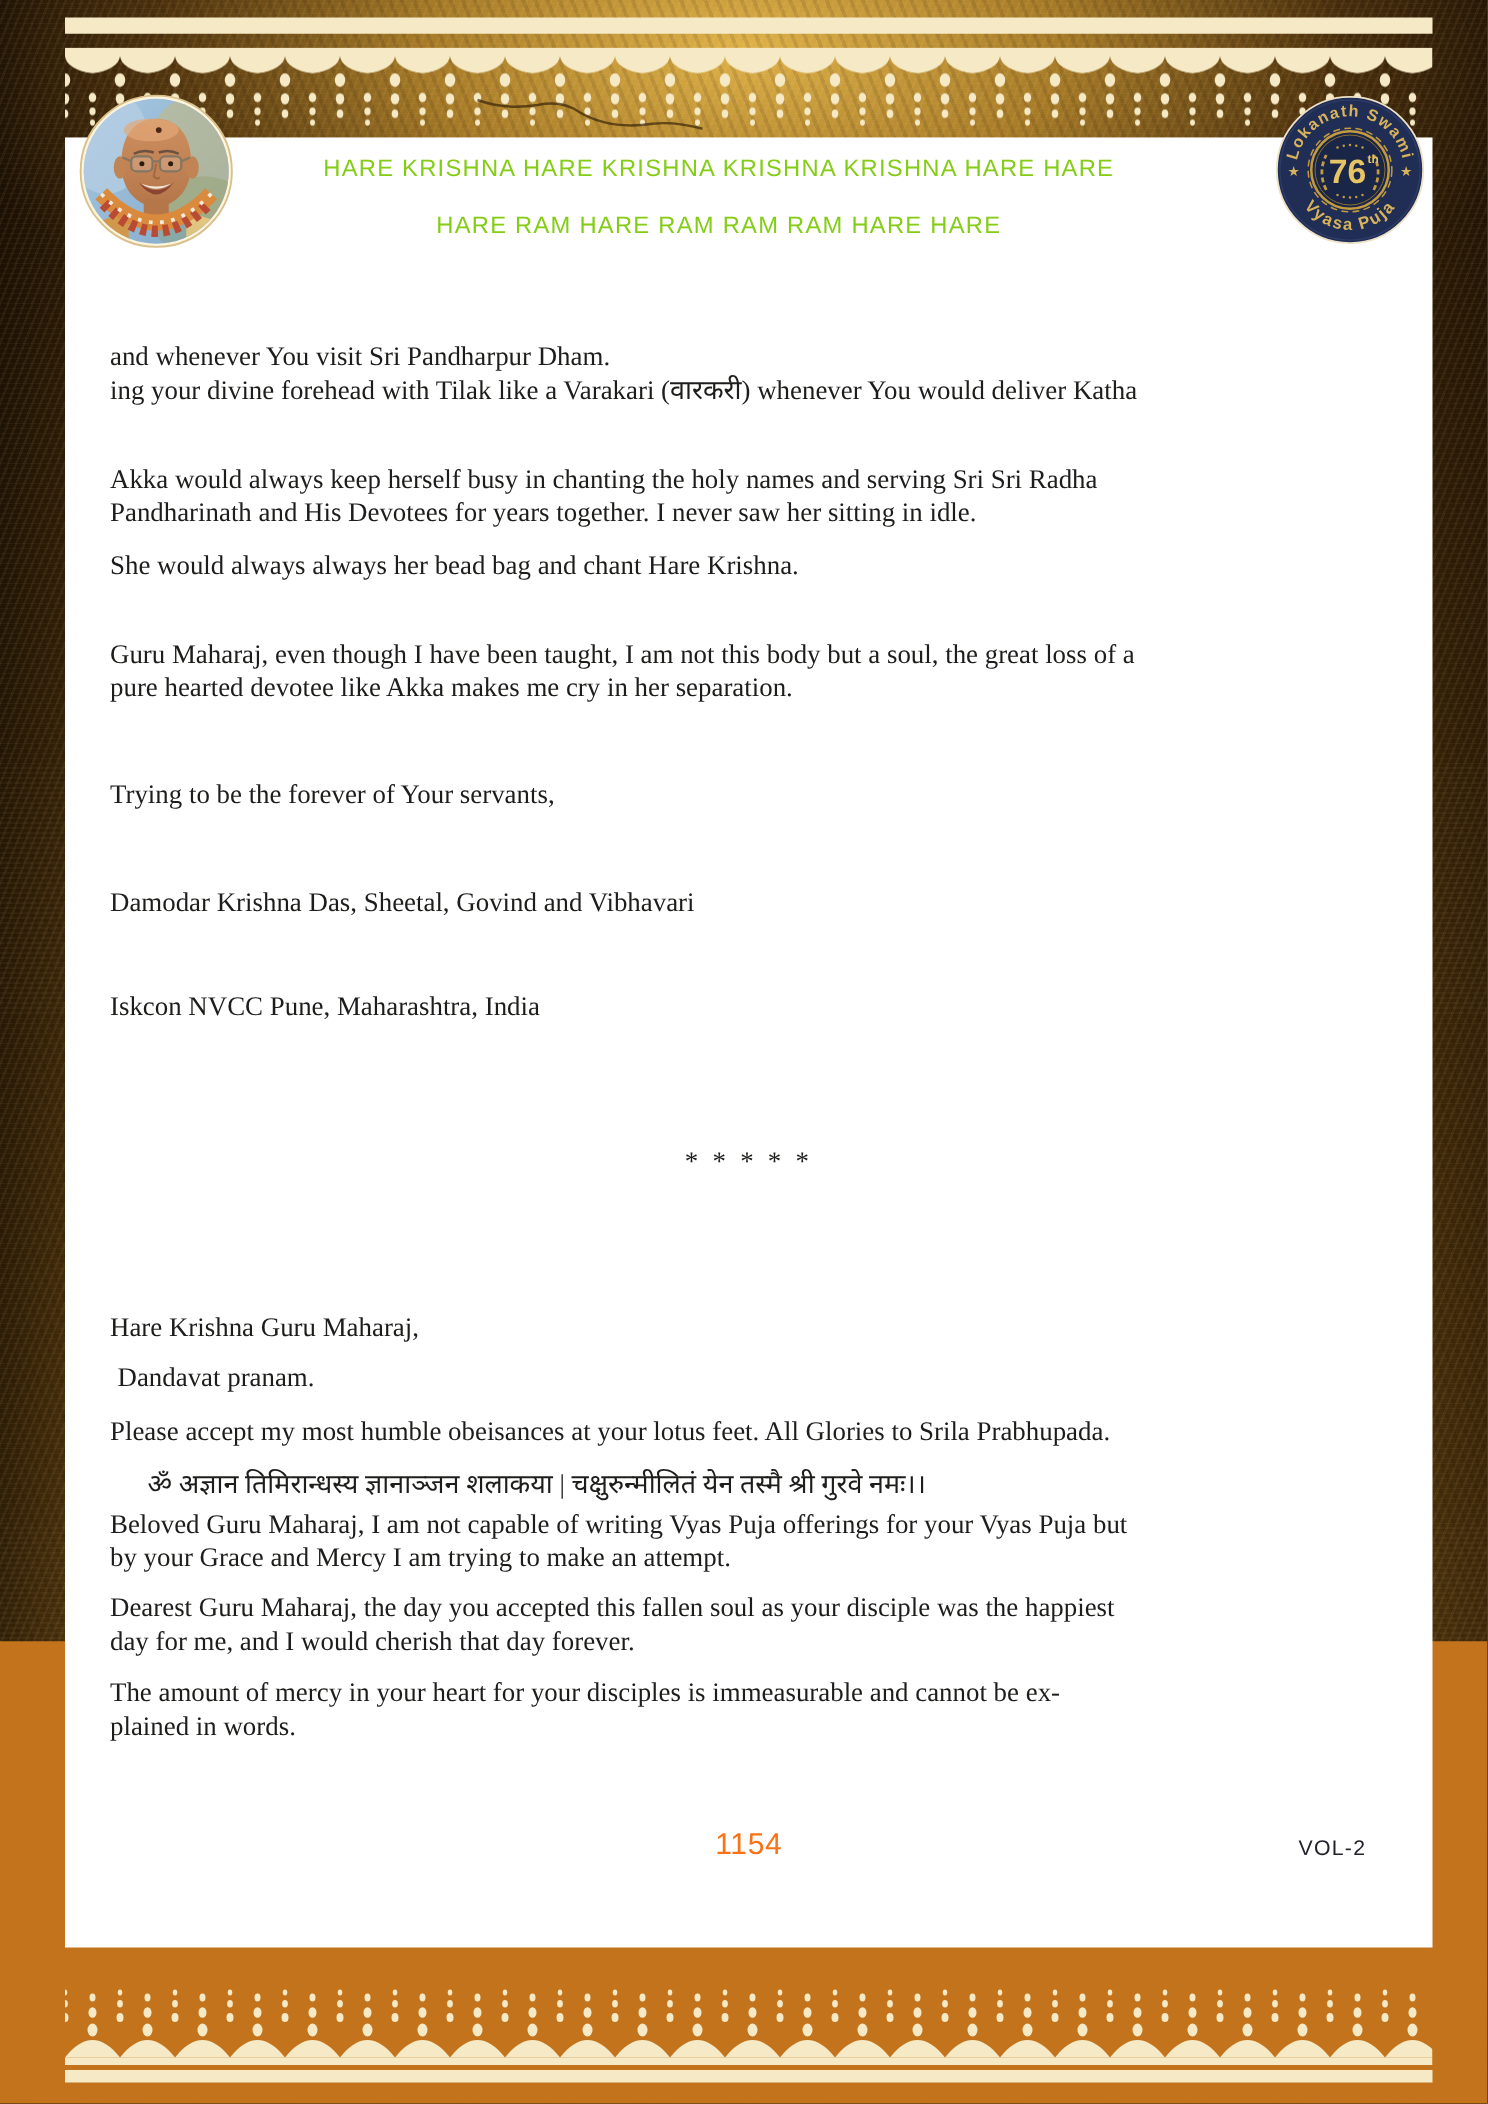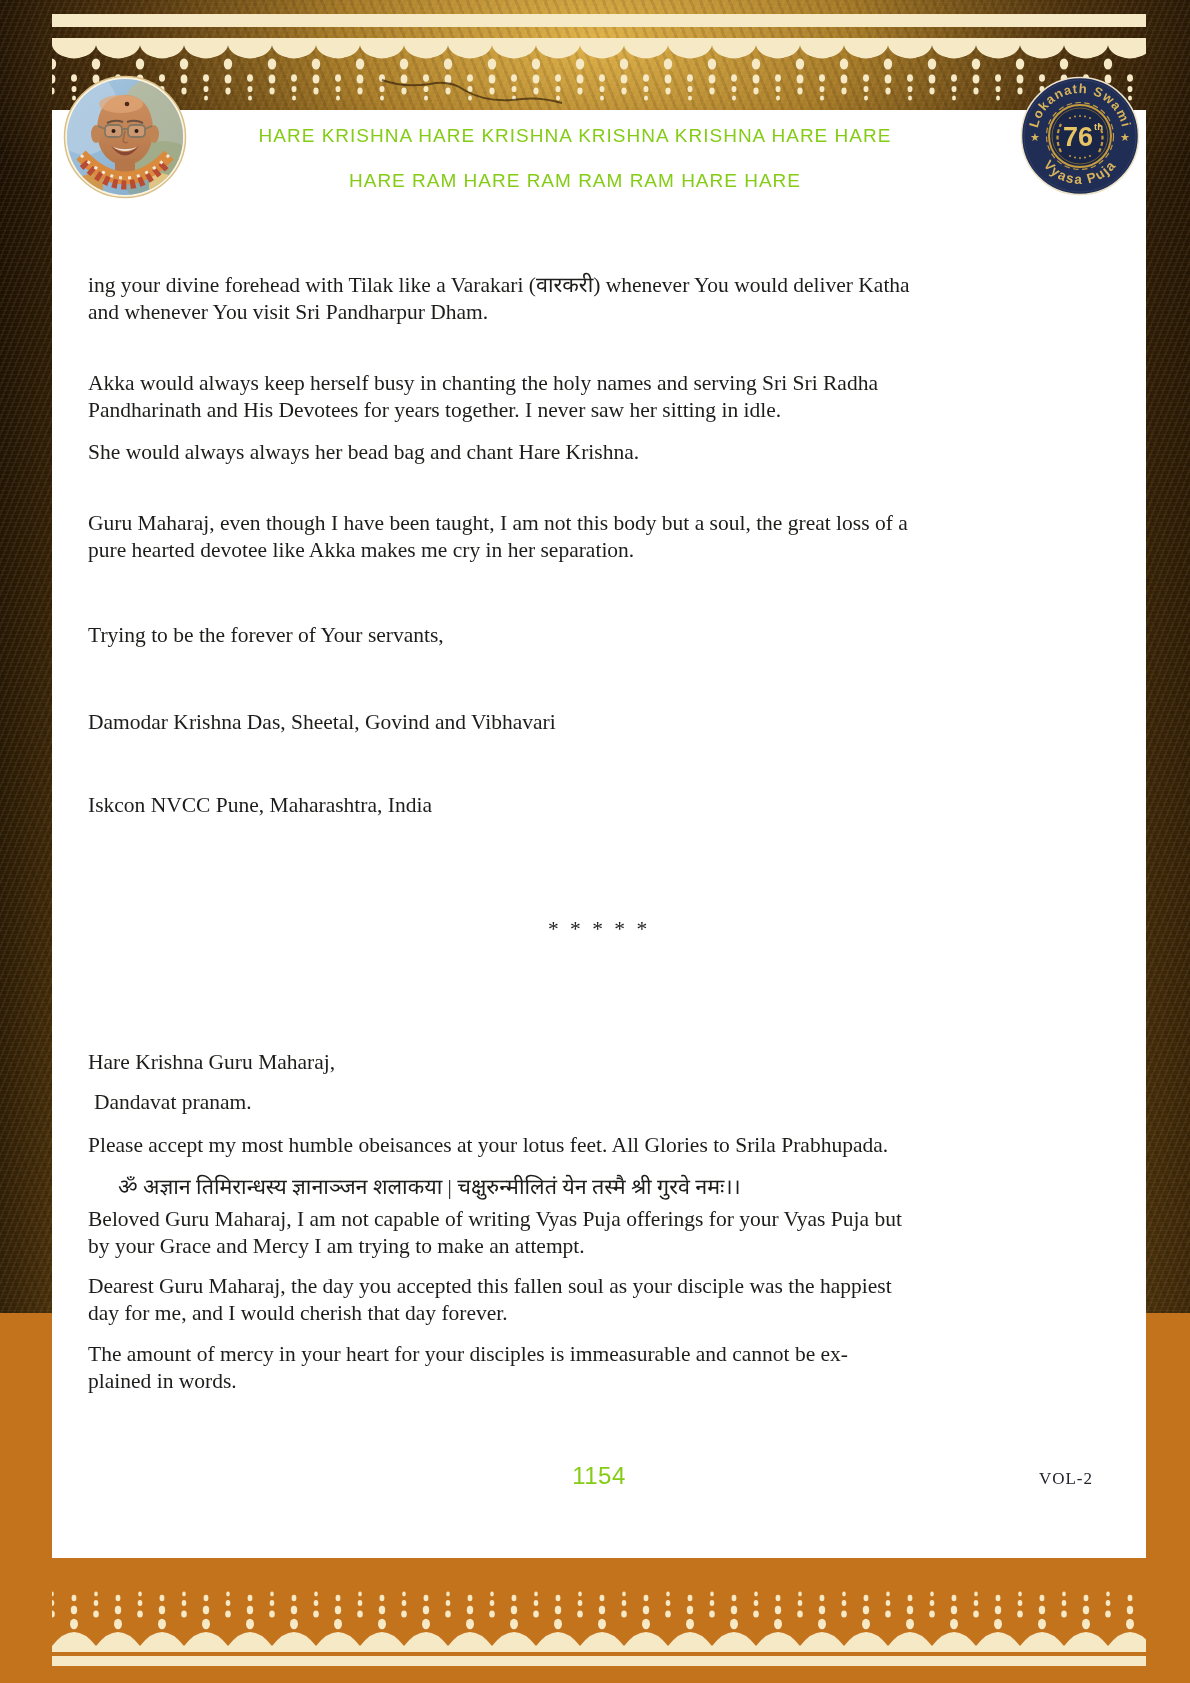--- a/index.html
+++ b/index.html
@@ -43,22 +43,22 @@
   .para{margin:0;}
   .mt57{margin-top:44px}.mt15{margin-top:15px}.mt58{margin-top:58px}.mt60{margin-top:60px}
   .mt56{margin-top:56px}.mt97{margin-top:97px}.mt106{margin-top:106px}.mt13{margin-top:13px}
   .mt16{margin-top:16px}.mt5{margin-top:5px}.mt14{margin-top:14px}
   .separator{text-align:center;letter-spacing:3px;}
   .indent6{padding-left:6px;}
   .shloka{padding-left:30px;font-family:"Liberation Serif","DejaVu Sans",serif;}
 
   
   .page-number{position:absolute;left:52px;top:1462px;width:1094px;text-align:center;
-    font-family:"Liberation Sans",sans-serif;font-size:24px;color:#84cc16;letter-spacing:0.5px;}
-  .volume{position:absolute;top:1469px;right:97px;font-family:Liberation Serif, serif;
+    font-family:"Liberation Sans",sans-serif;font-size:24px;color:#f97316;letter-spacing:0.5px;}
+  .volume{position:absolute;top:1469px;right:97px;font-family:Liberation Sans, sans-serif;
     font-size:17px;color:#22222a;letter-spacing:1px;}
 </style>
 </head>
 <body>
 
 <div class="canvas">
 
   <div class="bg-texture"></div>
   <div class="bg-noise"></div>
   <div class="orange-band"></div>
@@ -172,22 +172,22 @@
         <circle cx="60" cy="82" r="1"></circle>
         <circle cx="65" cy="81.5" r="1"></circle>
         <circle cx="70" cy="80" r="1"></circle>
     </g>
     <text x="58" y="70" text-anchor="middle" font-family="Liberation Serif, serif" font-size="27" font-weight="bold" fill="#e8c564">76</text>
     <text x="74" y="54" font-family="Liberation Serif, serif" font-size="9.5" font-weight="bold" fill="#e8c564">th</text>
   </svg>
 
   <div class="letter">
     <div class="para">
+      <div class="ln">and whenever You visit Sri Pandharpur Dham.</div>
       <div class="ln">ing your divine forehead with Tilak like a Varakari (वारकरी) whenever You would deliver Katha</div>
-      <div class="ln">and whenever You visit Sri Pandharpur Dham.</div>
     </div>
     <div class="para mt57">
       <div class="ln">Akka would always keep herself busy in chanting the holy names and serving Sri Sri Radha</div>
       <div class="ln">Pandharinath and His Devotees for years together. I never saw her sitting in idle.</div>
     </div>
     <div class="para mt15">
       <div class="ln">She would always always her bead bag and chant Hare Krishna.</div>
     </div>
     <div class="para mt57">
       <div class="ln">Guru Maharaj, even though I have been taught, I am not this body but a soul, the great loss of a</div>

